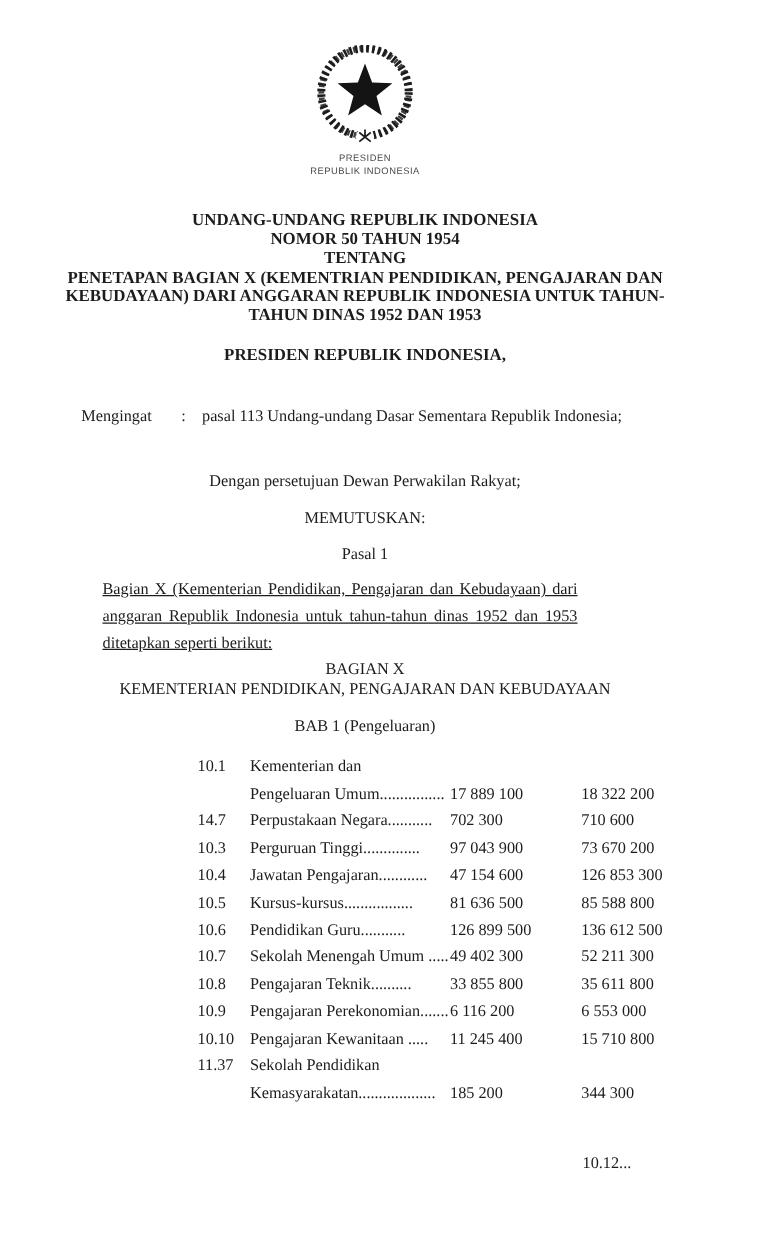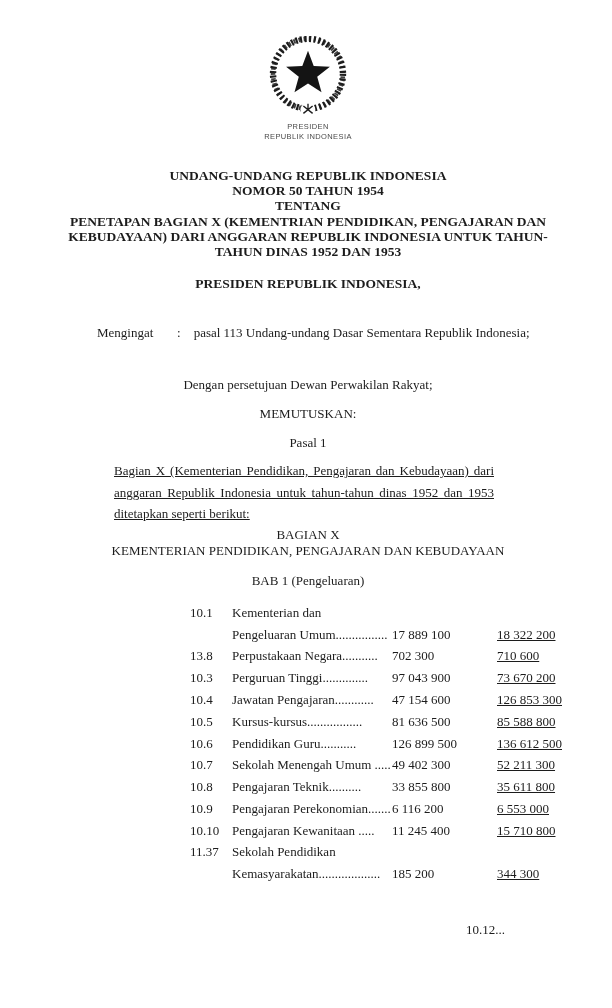--- a/index.html
+++ b/index.html
@@ -7,21 +7,20 @@
   .page {
     position: relative;
     width: 584px;
     height: 1008px;
     background: #ffffff;
     font-family: "Liberation Serif", serif;
     color: #1c1c1c;
     font-size: 13px;
     overflow: hidden;
     padding-top: 36px;
-    padding-left: 32px;
   }
   .seal-wrap { text-align: center; }
   .seal-wrap svg { display: inline-block; }
   .seal-caption {
     font-family: "Liberation Sans", sans-serif;
     font-size: 7.5px;
     line-height: 10px;
     letter-spacing: 0.4px;
     color: #4a4a4a;
     text-align: center;
@@ -66,21 +65,21 @@
   .chapter-line  { margin-top: 13px; text-align: center; line-height: 16px; }
   .budget-table {
     margin-top: 13px;
     margin-left: 158px;
     font-size: 13px;
   }
   .t-row { display: flex; line-height: 21.8px; }
   .t-num  { width: 42px;  flex: none; white-space: nowrap; }
   .t-desc { width: 160px; flex: none; white-space: nowrap; }
   .t-amt1 { width: 105px; flex: none; white-space: nowrap; }
-  .t-amt2 { flex: none; white-space: nowrap; text-decoration: underline; }
+  .t-amt2 { flex: none; white-space: nowrap; }
   .footer-cont {
     margin-top: 37px;
     text-align: right;
     padding-right: 79px;
     line-height: 15px;
   }
 </style>
 </head>
 <body>
 
@@ -133,21 +132,21 @@
         <span class="t-num">10.1</span>
         <span class="t-desc">Kementerian dan</span>
       </div>
       <div class="t-row">
         <span class="t-num"></span>
         <span class="t-desc">Pengeluaran Umum................</span>
         <span class="t-amt1">17 889 100</span>
         <span class="t-amt2">18 322 200</span>
       </div>
       <div class="t-row">
-        <span class="t-num">13.8</span>
+        <span class="t-num">14.7</span>
         <span class="t-desc">Perpustakaan Negara...........</span>
         <span class="t-amt1">702 300</span>
         <span class="t-amt2">710 600</span>
       </div>
       <div class="t-row">
         <span class="t-num">10.3</span>
         <span class="t-desc">Perguruan Tinggi..............</span>
         <span class="t-amt1">97 043 900</span>
         <span class="t-amt2">73 670 200</span>
       </div>

